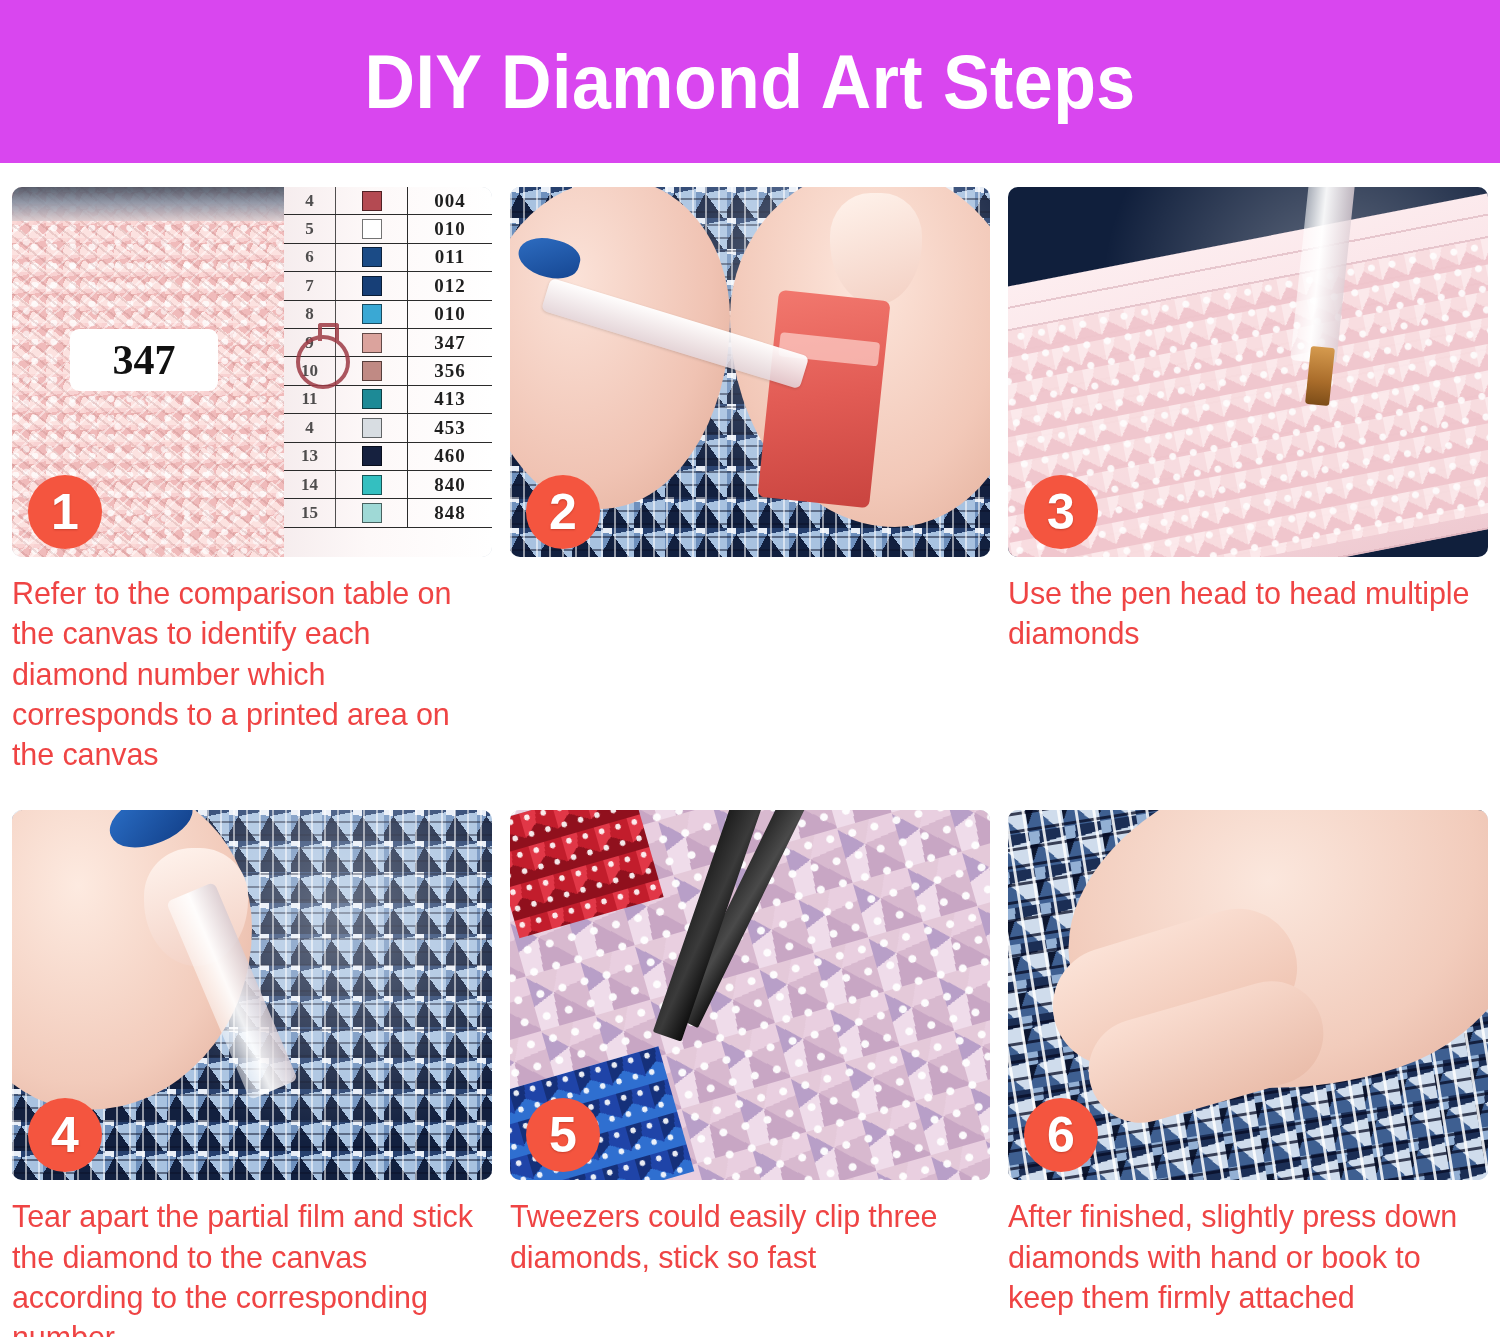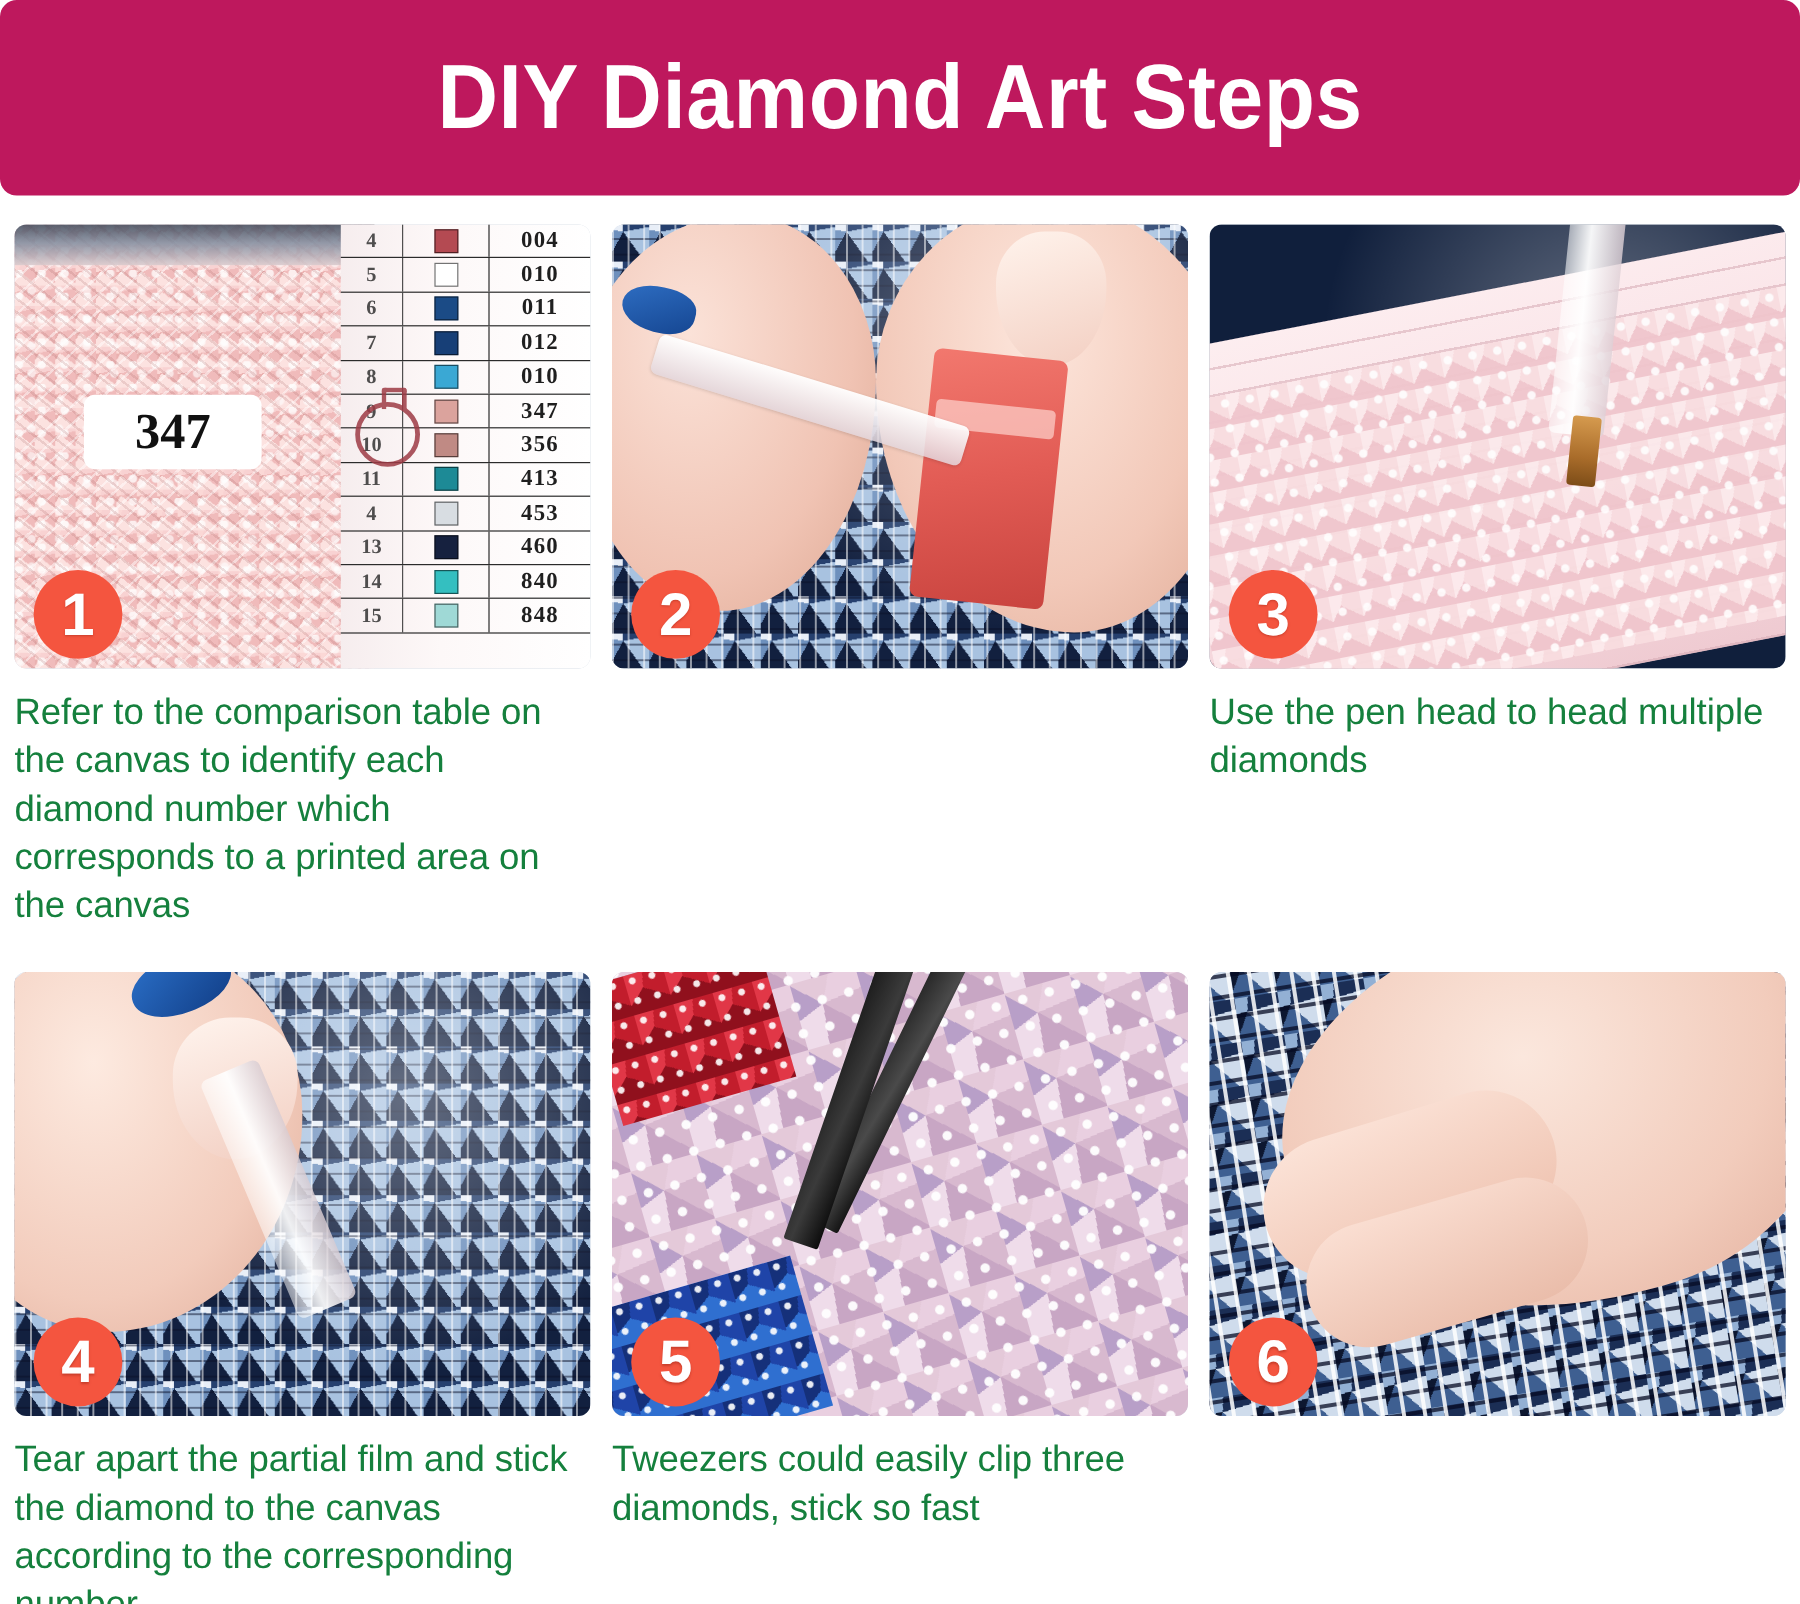--- a/index.html
+++ b/index.html
@@ -9,25 +9,24 @@
     height: 1337px;
     background: #ffffff;
     font-family: "Liberation Sans", sans-serif;
     overflow: hidden;
   }
 
   
   .header-band {
     width: 1500px;
     height: 163px;
-    background: #be185d;
+    background: #d946ef;
     display: flex;
     align-items: center;
     justify-content: center;
-    border-radius: 14px;
   }
   .header-title {
     color: #ffffff;
     font-family: "Liberation Sans Narrow", "Liberation Sans", sans-serif;
     font-size: 76px;
     font-weight: 700;
     letter-spacing: 0.5px;
     transform: scaleX(0.92);
     white-space: nowrap;
     line-height: 1;
@@ -81,21 +80,21 @@
     font-family: "Liberation Sans", sans-serif;
     text-shadow: 0 1px 2px rgba(120,20,10,.35);
     z-index: 40;
   }
 
   
   .caption {
     margin-top: 16px;
     font-size: 30.5px;
     line-height: 1.32;
-    color: #15803d;
+    color: #ef4444;
     font-family: "Liberation Sans", sans-serif;
     letter-spacing: -0.1px;
     white-space: pre-line;
   }
 
   
   .p1-bag {
     position: absolute;
     left: 0; top: 0;
     width: 300px; height: 370px;
@@ -556,16 +555,17 @@
     <div class="cell">
       <div class="photo">
         <div class="photo-inner">
           <div class="mosaic-blue-sq"></div>
           <div class="p6-hand"></div>
           <div class="p6-f1"></div>
           <div class="p6-f2"></div>
         </div>
         <div class="badge">6</div>
       </div>
+      <div class="caption">After finished, slightly press down diamonds with hand or book to keep them firmly attached</div>
     </div>
 
   </div>
 </div>
 
 </body></html>

